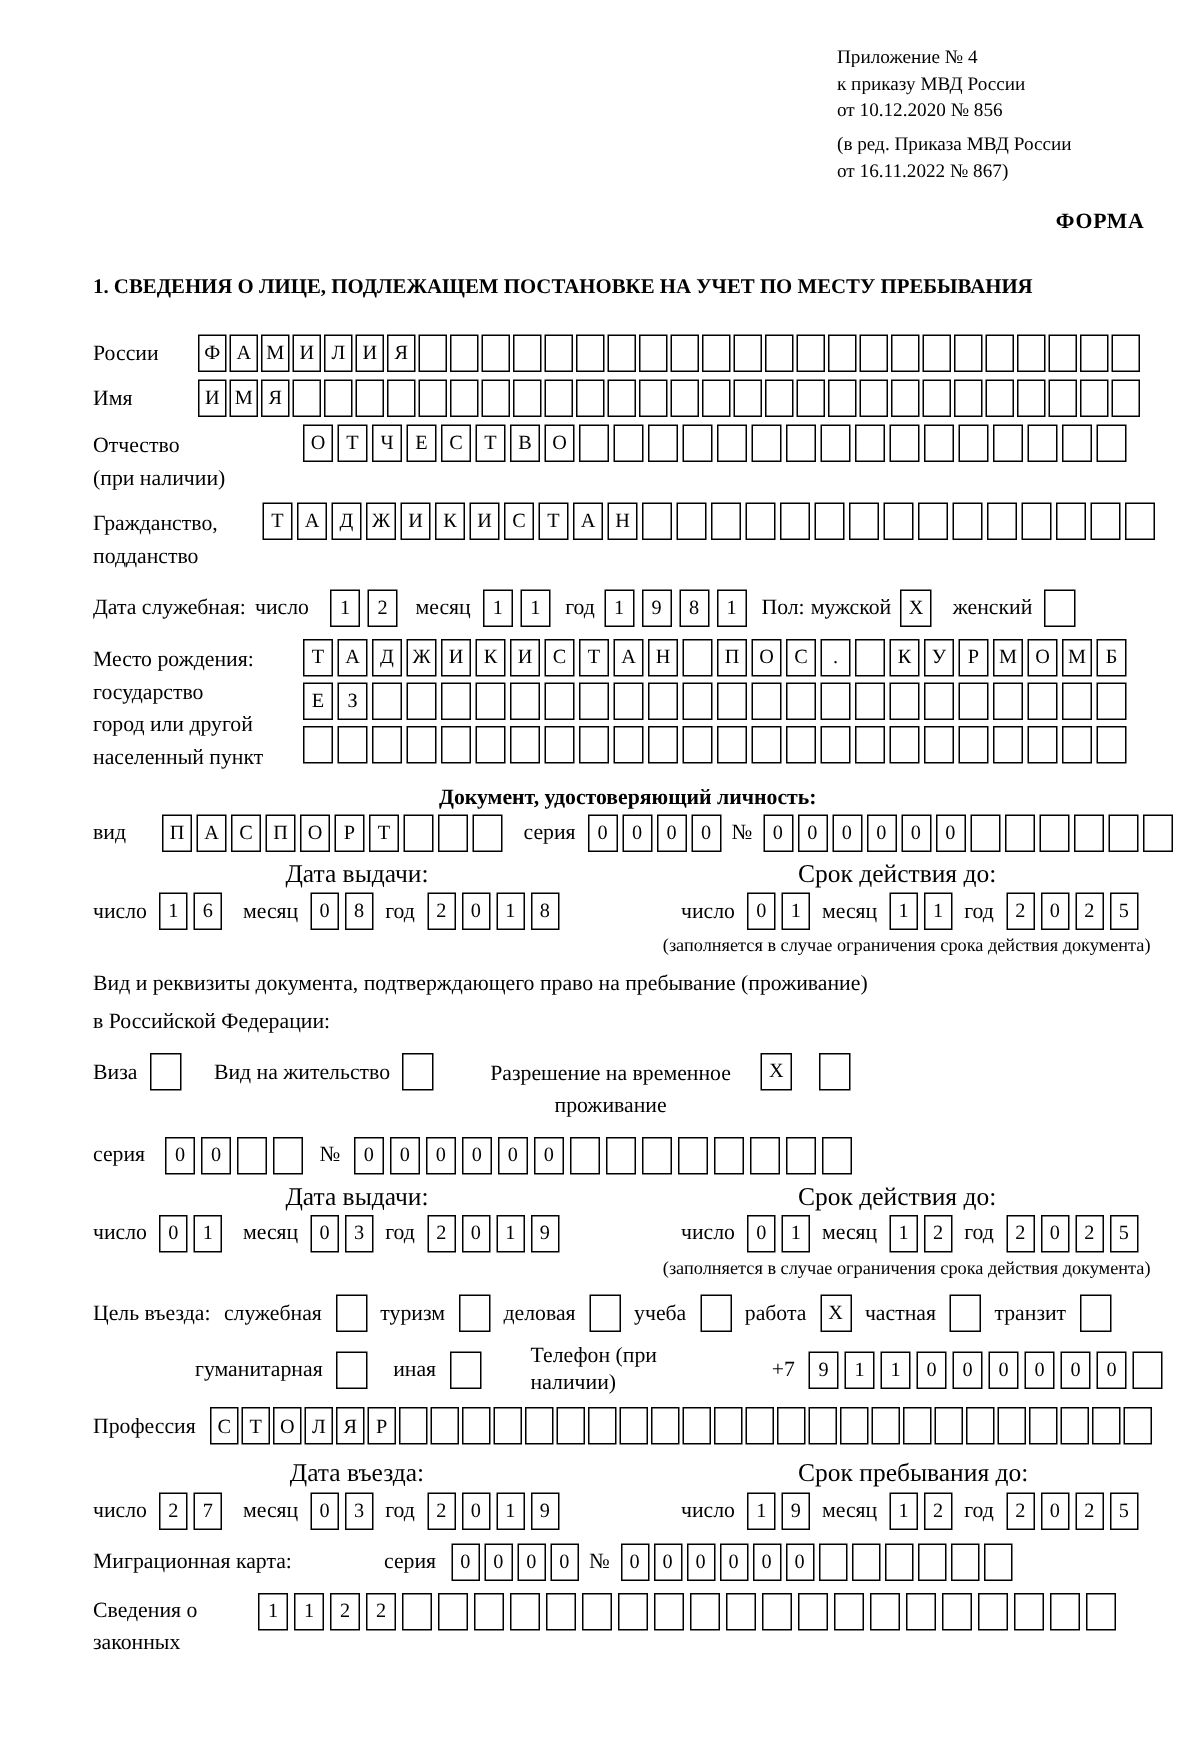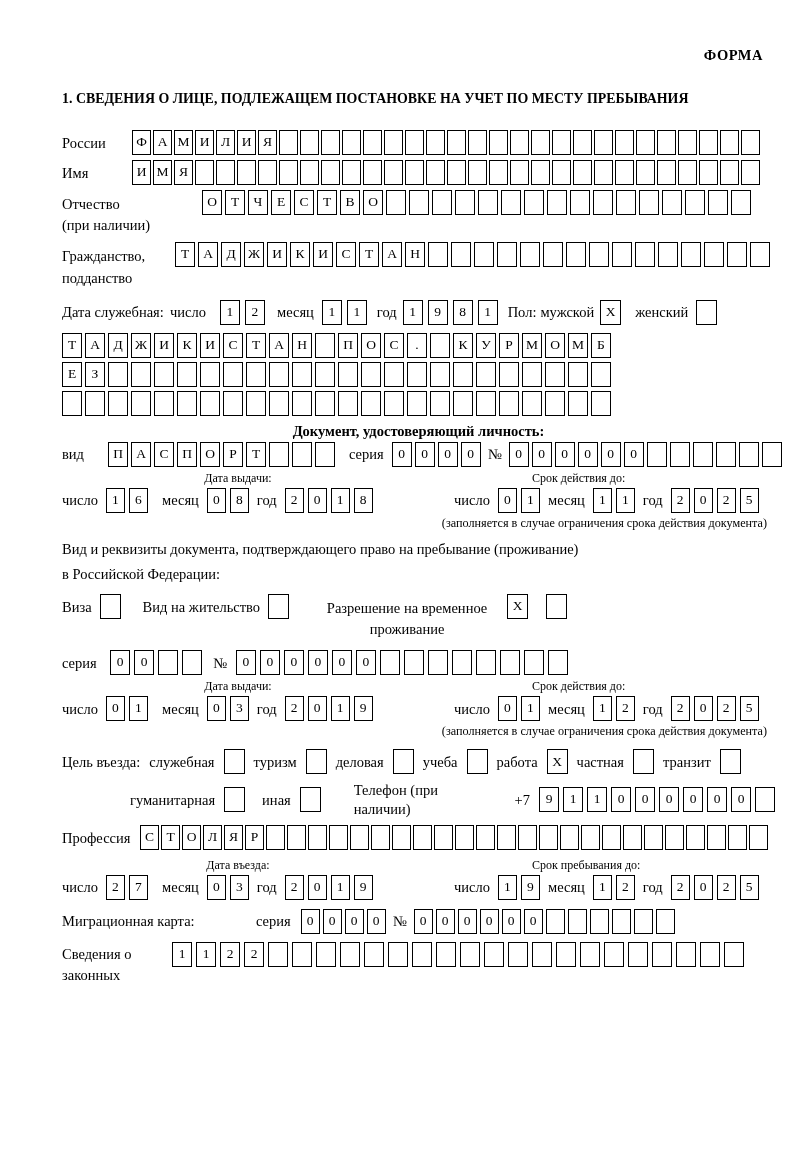--- a/index.html
+++ b/index.html
@@ -32,21 +32,21 @@
   .cw20 .cell{width:20px}
   .box .cell{width:21px}
   
   .stack{display:flex;flex-direction:column;gap:4px;}
   
   .center-bold{text-align:center;font-weight:bold;margin-top:6px;}
   
   .dates{display:flex;margin-top:4px;}
   .dcol1{width:352px;flex:none;}
   .dcol2{flex:1;}
-  .dhead{text-align:center;font-size:12px;}
+  .dhead{text-align:center;font-size:17px;}
   .dcol2 .dhead{text-align:left;padding-left:118px;}
   .dline{display:flex;align-items:center;gap:8px;margin-top:2px;}
   .dline .dl{flex:none;}
   .note-right{font-size:12.2px;text-align:right;padding-right:8px;margin-top:3px;}
   
   .optrow{display:flex;align-items:flex-start;margin-top:8px;}
   .opt{display:flex;align-items:flex-start;gap:8px;}
   .opt .olbl{padding-top:4px;}
   .opt .wrap2{width:184px;text-align:center;padding-top:4px;line-height:1.45;}
   .opt .wrap3{width:178px;text-align:center;padding-top:4px;line-height:1.45;}
@@ -55,20 +55,27 @@
   .prow .plbl{flex:none;}
   
   .reps{display:flex;align-items:flex-start;margin-top:8px;}
   .reps .lblcol{width:110px;flex:none;line-height:1.5;padding-top:2px;}
 </style>
 </head>
 <body>
 
 <div class="page">
 
+  <div class="appendix">
+    <div>Приложение № 4</div>
+    <div>к приказу МВД России</div>
+    <div>от 10.12.2020 № 856</div>
+    <div class="grp2">(в ред. Приказа МВД России</div>
+    <div>от 16.11.2022 № 867)</div>
+  </div>
   <div class="forma">ФОРМА</div>
 
 
   <div class="section-heading">1. СВЕДЕНИЯ О ЛИЦЕ, ПОДЛЕЖАЩЕМ ПОСТАНОВКЕ НА УЧЕТ ПО МЕСТУ ПРЕБЫВАНИЯ</div>
 
   <div class="frow" style="margin-top:22px;">
     <div class="lbl" style="width:70px;">России</div>
     <div class="cells g2">
         <span class="cell">Ф</span>
         <span class="cell">А</span>
@@ -231,20 +238,26 @@
     <div class="cells box">
         <span class="cell">X</span>
       </div>
     <span style="margin:0 8px 0 14px;">женский</span>
     <div class="cells box">
         <span class="cell"></span>
       </div>
   </div>
 
   <div class="frow" style="margin-top:8px;">
+    <div class="lbl lbl2" style="width:140px;">
+      <div>Место рождения:</div>
+      <div>государство</div>
+      <div>город или другой</div>
+      <div>населенный пункт</div>
+    </div>
     <div class="stack">
       <div class="cells g3 cw20">
           <span class="cell">Т</span>
           <span class="cell">А</span>
           <span class="cell">Д</span>
           <span class="cell">Ж</span>
           <span class="cell">И</span>
           <span class="cell">К</span>
           <span class="cell">И</span>
           <span class="cell">С</span>

